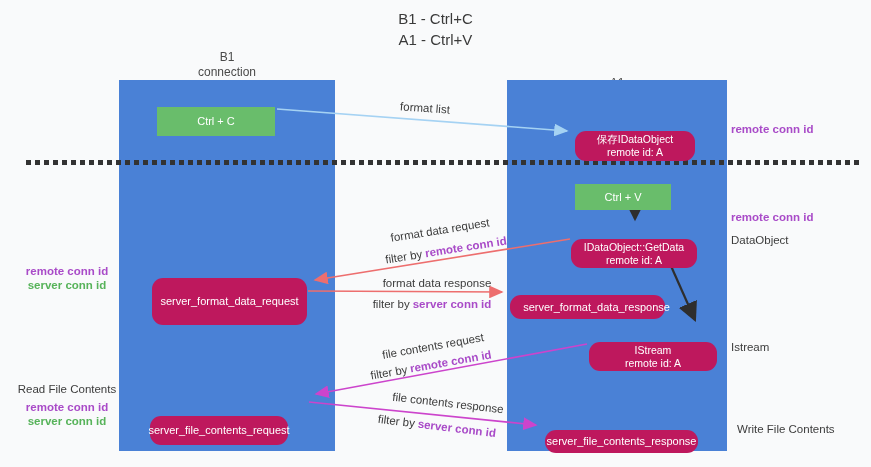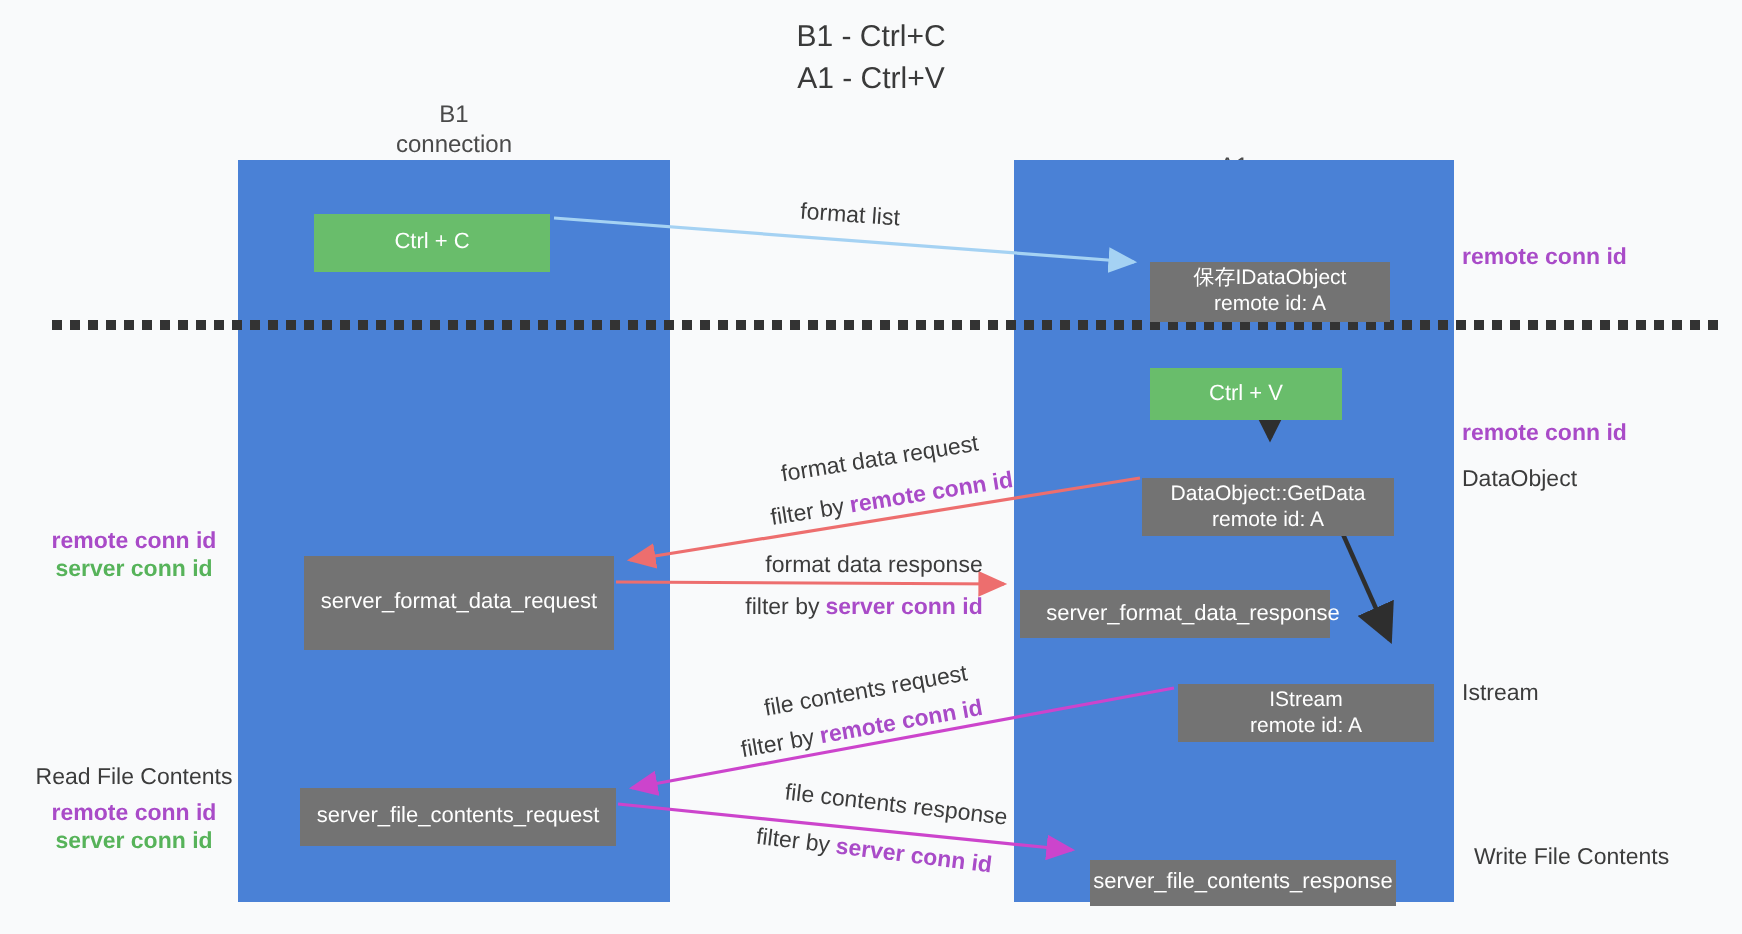--- a/index.html
+++ b/index.html
@@ -35,21 +35,21 @@
   }
   .box{
     position:absolute;
     display:flex;align-items:center;justify-content:center;
     flex-direction:column;
     color:#fff;font-size:11px;line-height:13px;text-align:center;
     box-sizing:border-box;
     margin-top:12px;
   }
   .green{background:#69bd6b;}
-  .orange{background:#737373;}
+  .orange{background:#be185d;border-radius:11px;}
   .flow-label{
     position:absolute;
     white-space:nowrap;
     font-size:11.5px;color:#3c3c3c;
     transform-origin:center center;
   }
   .k-purple{color:#a94bc8;font-weight:bold;}
   .side-label{
     position:absolute;white-space:nowrap;
     font-size:11.5px;color:#3c3c3c;
@@ -121,38 +121,38 @@
   <div class="box orange" style="left:575px;top:119px;width:120px;height:30px;font-size:10.5px;">
     <div>保存IDataObject</div>
     <div>remote id: A</div>
   </div>
 
   <div class="box green" style="left:575px;top:172px;width:96px;height:26px;">
     <div>Ctrl + V</div>
   </div>
 
   <div class="box orange" style="left:571px;top:227px;width:126px;height:29px;font-size:10.5px;">
-    <div>DataObject::GetData</div>
+    <div>IDataObject::GetData</div>
     <div>remote id: A</div>
   </div>
 
   <div class="box orange" style="left:152px;top:266px;width:155px;height:47px;">
     <div>server_format_data_request</div>
   </div>
 
   <div class="box orange" style="left:510px;top:283px;width:155px;height:24px;padding-left:18px;">
     <div>server_format_data_response</div>
   </div>
 
   <div class="box orange" style="left:589px;top:330px;width:128px;height:29px;font-size:10.5px;">
     <div>IStream</div>
     <div>remote id: A</div>
   </div>
 
-  <div class="box orange" style="left:150px;top:382px;width:158px;height:29px;">
+  <div class="box orange" style="left:150px;top:404px;width:138px;height:29px;">
     <div>server_file_contents_request</div>
   </div>
 
   <div class="box orange" style="left:545px;top:418px;width:153px;height:23px;justify-content:center;">
     <div>server_file_contents_response</div>
   </div>
 
   <div class="flow-label" style="left:425px;top:108px;transform:translate(-50%,-50%) rotate(4deg);">format list</div>
 
   <div class="flow-label" style="left:440px;top:230px;transform:translate(-50%,-50%) rotate(-9deg);">format data request</div>

